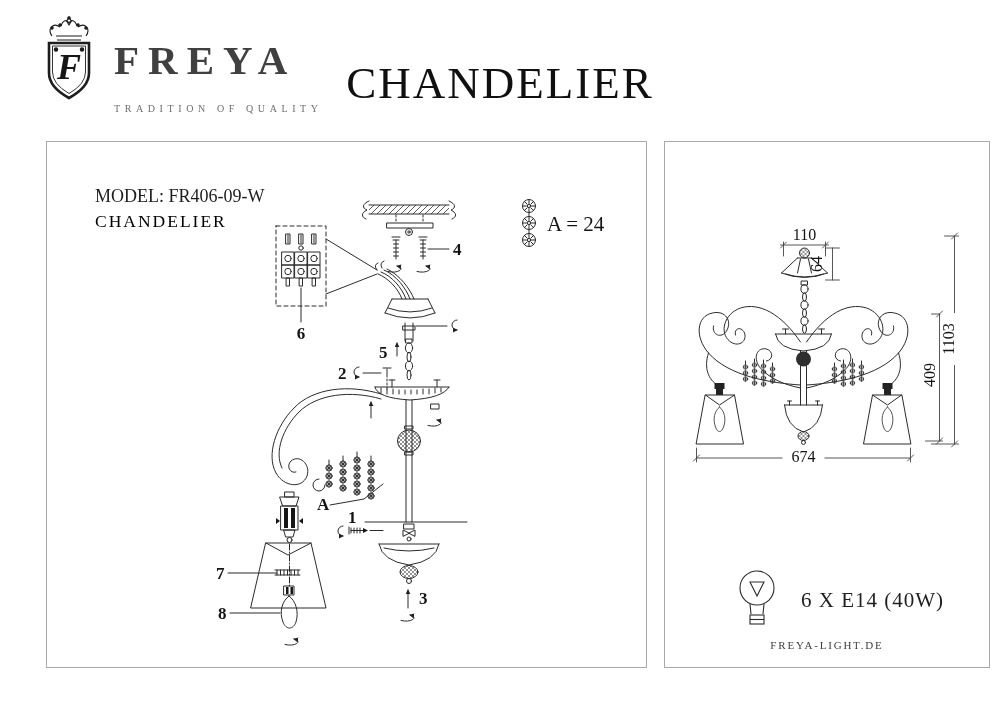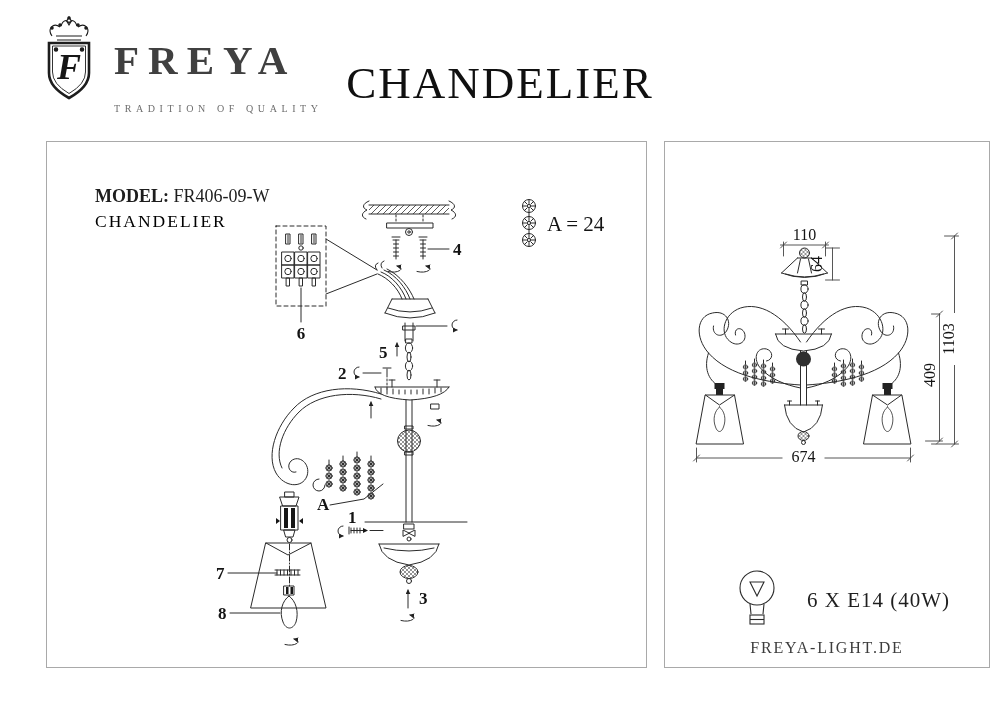--- a/index.html
+++ b/index.html
@@ -10,32 +10,32 @@
   .crest{width:62px;height:94px}
   .brandname{font-size:41px;font-weight:bold;letter-spacing:9px;line-height:1;margin-top:26px;color:#404040}
   .tagline{font-size:10px;letter-spacing:4.6px;color:#6e6e6e;margin-top:22px}
   .title{position:absolute;left:320px;top:57px;width:360px;text-align:center;
          font-size:45px;letter-spacing:2px;color:#101010}
   
   .panel{position:absolute;top:141px;height:527px;border:1px solid #a9a9a9;background:#fff;box-sizing:border-box}
   .panel.left{left:46px;width:601px}
   .panel.right{left:664px;width:326px}
   .model{position:absolute;left:48px;top:42px;font-size:18px;color:#1d1d1d;line-height:1.4;z-index:2}
-  .model .lbl{font-weight:bold}
+  .model .lbl{font-weight:normal}
   .model .type{letter-spacing:2px;font-size:17.5px;color:#000000}
   svg.fill{position:absolute;left:0;top:0;width:100%;height:100%}
   .diagram{stroke-linecap:round;stroke-linejoin:round}
   .diagram text{font-family:"Liberation Serif","DejaVu Serif",serif;fill:#141414;stroke:none}
   .pt{font-size:17px;font-weight:bold}
   .dimt{font-size:16px}
   .notet{font-size:21px}
-  .bulb-row{position:absolute;left:72px;top:426px;display:flex;align-items:center;gap:30px}
+  .bulb-row{position:absolute;left:72px;top:426px;display:flex;align-items:center;gap:24px}
   .bulb-row .spec{font-size:21px;letter-spacing:1px;color:#1f1f1f}
   .website{position:absolute;left:0;width:100%;top:497px;text-align:center;
-           font-size:16px;letter-spacing:1.8px;color:#3d3d3d}
+           font-size:11px;letter-spacing:1.8px;color:#3d3d3d}
 </style>
 </head>
 <body>
 
 <div class="page">
 
   <div class="logo">
     <svg class="crest" viewBox="0 0 60 94">
       <g stroke="#1d1d1d" fill="none" stroke-width="1.1">
         <path d="M30,3 l2.4,4 -2.4,4 -2.4,-4 Z"></path>

